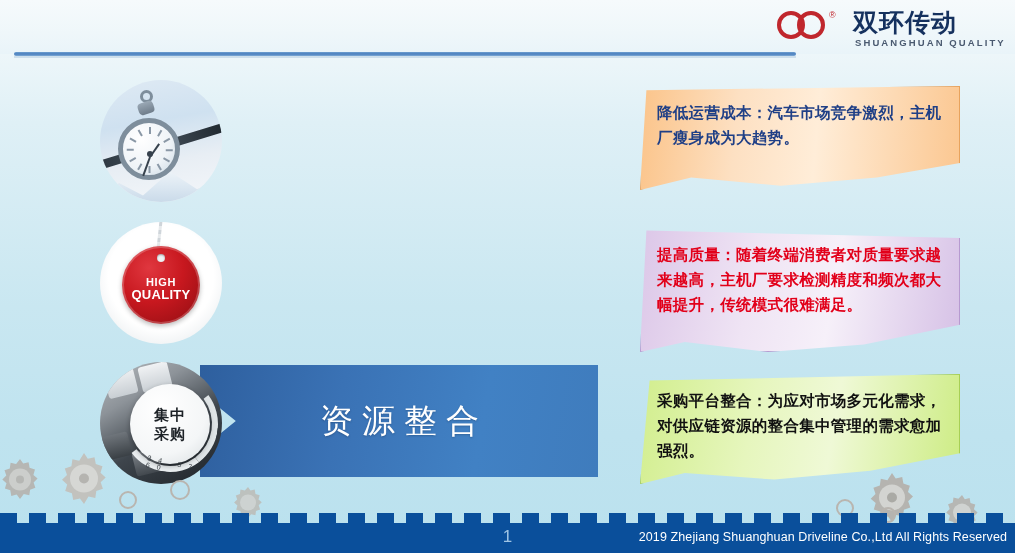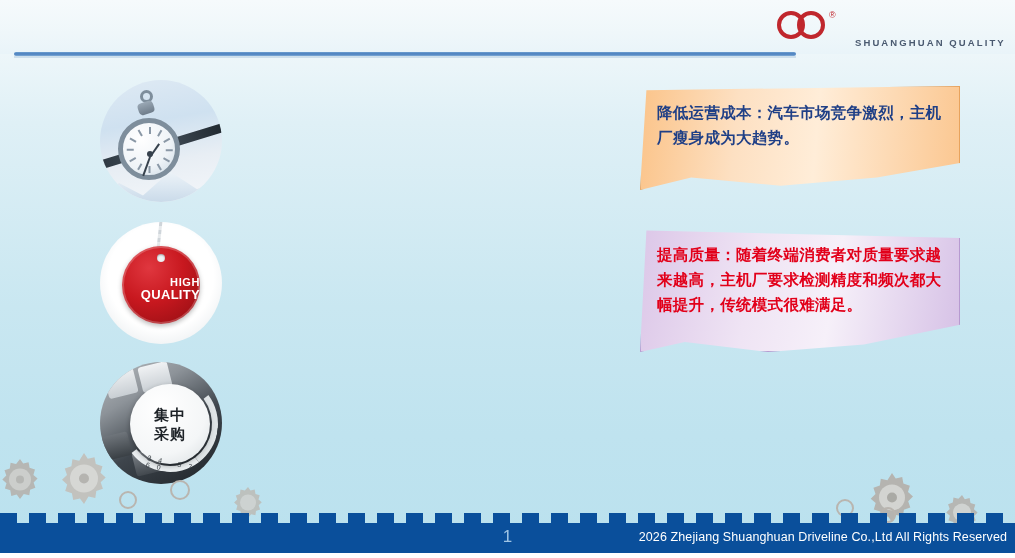--- a/index.html
+++ b/index.html
@@ -119,21 +119,21 @@
   .th2{background:radial-gradient(circle at 50% 45%,#ffffff 0%,#ffffff 58%,#eceff1 82%,#dfe4e8 100%);}
   .tag-string{
     position:absolute;left:58px;top:-4px;width:3px;height:34px;
     background:repeating-linear-gradient(180deg,#e7eaec 0 4px,#cfd5da 4px 8px);
     transform:rotate(6deg);
   }
   .tag-circle{
     position:absolute;left:22px;top:24px;width:78px;height:78px;border-radius:50%;
     background:radial-gradient(circle at 35% 28%,#e0373f 0%,#c8181f 45%,#8e0d12 100%);
     box-shadow:inset 0 0 0 2px rgba(255,255,255,.22),0 2px 5px rgba(0,0,0,.28);
-    display:flex;flex-direction:column;align-items:flex-end;justify-content:center;
+    display:flex;flex-direction:column;align-items:center;justify-content:center;
   }
   .tag-hole{
     position:absolute;left:50%;top:8px;margin-left:-4px;width:8px;height:8px;border-radius:50%;
     background:#f2f4f6;box-shadow:inset 0 1px 2px rgba(0,0,0,.35);
   }
   .tag-t1{color:#fff;font-size:11px;font-weight:bold;letter-spacing:.6px;line-height:12px;margin-top:8px;}
   .tag-t2{color:#fff;font-size:13px;font-weight:bold;letter-spacing:.3px;line-height:14px;}
   
   .th3{background:linear-gradient(150deg,#b9bdc1 0%,#8d9399 28%,#3e454c 58%,#1d2227 100%);}
   .kb-key{position:absolute;background:linear-gradient(180deg,#f0f2f4,#c8ced3);border-radius:3px;}
@@ -237,20 +237,21 @@
   <div class="header-bg"></div>
   <div class="divider"></div>
   <div class="divider-shadow"></div>
 
   <div class="logo">
     <div class="logo-rings">
       <div class="ring r1"></div>
       <div class="ring r2"></div>
       <div class="reg">®</div>
     </div>
+    <div class="logo-cn">双环传动</div>
     <div class="logo-en">SHUANGHUAN QUALITY</div>
   </div>
 
   <div class="row r1">
     <div class="thumb th1">
       <div class="sky-hill"></div>
       <div class="pointer-bar"></div>
       <div class="watch-loop"></div>
       <div class="watch-crown"></div>
       <div class="watch-face">
@@ -278,40 +279,46 @@
       <div class="tag-string"></div>
       <div class="tag-circle">
         <div class="tag-hole"></div>
         <div class="tag-t1">HIGH</div>
         <div class="tag-t2">QUALITY</div>
       </div>
     </div>
   </div>
 
   <div class="row r3">
+    <div class="bar">
+      <div class="bar-label">资源整合</div>
+    </div>
     <div class="thumb th3">
       <div class="kb-key kb1"></div>
       <div class="kb-key kb2"></div>
       <div class="kb-key kb3"></div>
       <div class="kb-key kb4"></div>
       <div class="dial-scale"></div>
       <div class="dial">
         <div class="dial-t">集中</div>
         <div class="dial-t">采购</div>
       </div>
       <div class="dial-nums">34 37 60</div>
     </div>
   </div>
 
   <div class="banner b1">
     <div class="banner-inner">降低运营成本：汽车市场竞争激烈，主机厂瘦身成为大趋势。</div>
   </div>
   <div class="banner b2">
     <div class="banner-inner">提高质量：随着终端消费者对质量要求越来越高，主机厂要求检测精度和频次都大幅提升，传统模式很难满足。</div>
   </div>
+  <div class="banner b3">
+    <div class="banner-inner">采购平台整合：为应对市场多元化需求，对供应链资源的整合集中管理的需求愈加强烈。</div>
+  </div>
 
   <div class="gear g-left">
     <svg width="52" height="52" viewBox="0 0 52 52">
       <g fill="#b5b0aa" opacity=".85">
         <path d="M26 4l3.2 4.6 5.4-1.4 1 5.6 5.4 1.7-1.6 5.4 4.2 3.7-4 3.9 1.8 5.3-5.3 1.9-.8 5.6-5.5-1.2L26 44l-3.3-4.5-5.4 1.4-1-5.6-5.4-1.7 1.6-5.4L8.3 24.5l4-3.9-1.8-5.3 5.3-1.9.8-5.6 5.5 1.2z"></path>
         <circle cx="26" cy="24.5" r="11" fill="#cfcbc6"></circle>
         <circle cx="26" cy="24.5" r="4" fill="#b5b0aa"></circle>
       </g>
     </svg>
   </div>
@@ -366,16 +373,16 @@
   </div>
   <div class="gear g-right4">
     <svg width="18" height="18" viewBox="0 0 18 18">
       <circle cx="9" cy="9" r="7" fill="none" stroke="#b9b5af" stroke-width="2"></circle>
     </svg>
   </div>
 
   <div class="teeth"></div>
   <div class="footer-bar"></div>
   <div class="page-num">1</div>
-  <div class="copyright">2026 Zhejiang Shuanghuan Driveline Co.,Ltd  All Rights Reserved</div>
+  <div class="copyright">2019 Zhejiang Shuanghuan Driveline Co.,Ltd  All Rights Reserved</div>
   <div class="bottom-white"></div>
 
 </div>
 
 </body></html>

